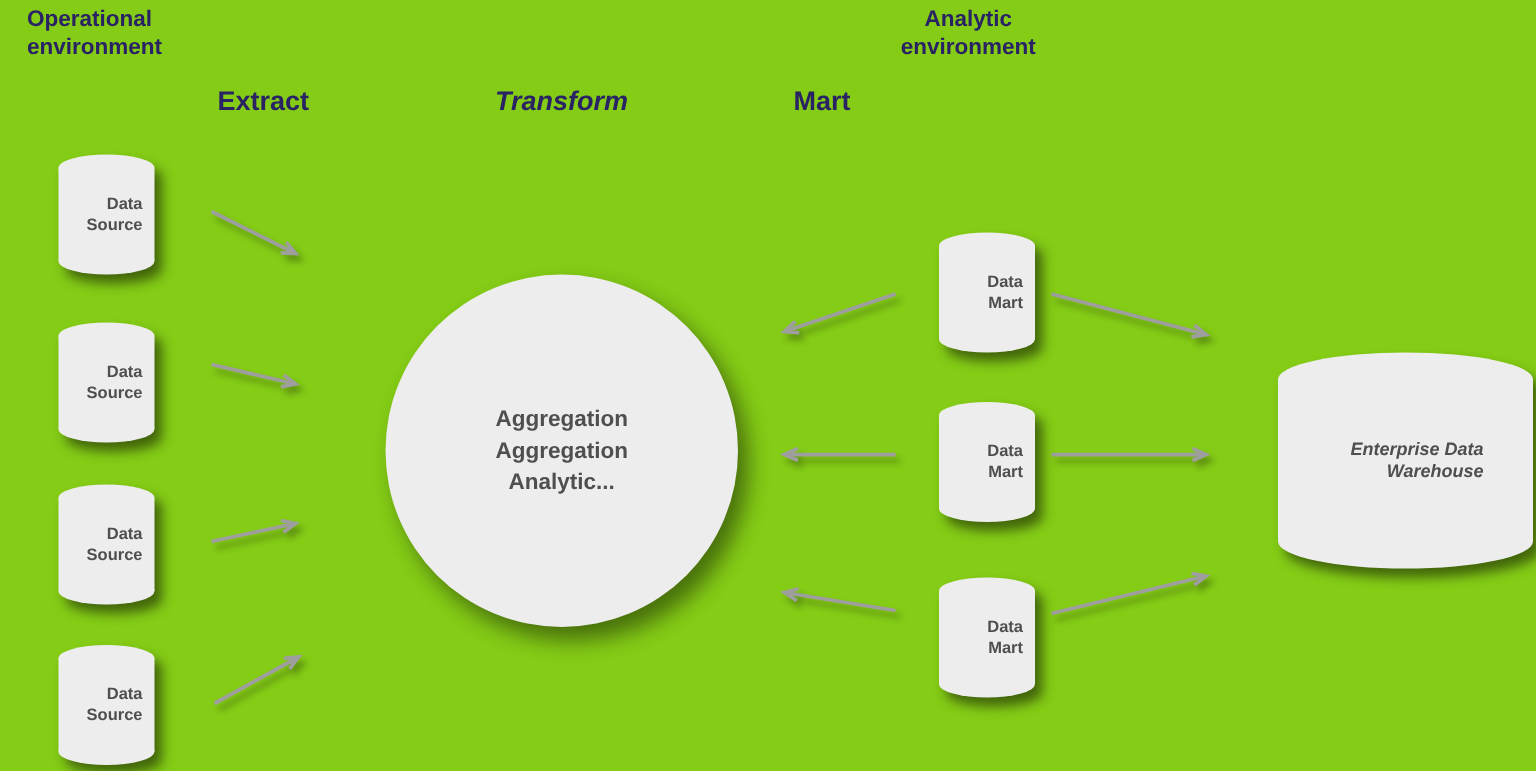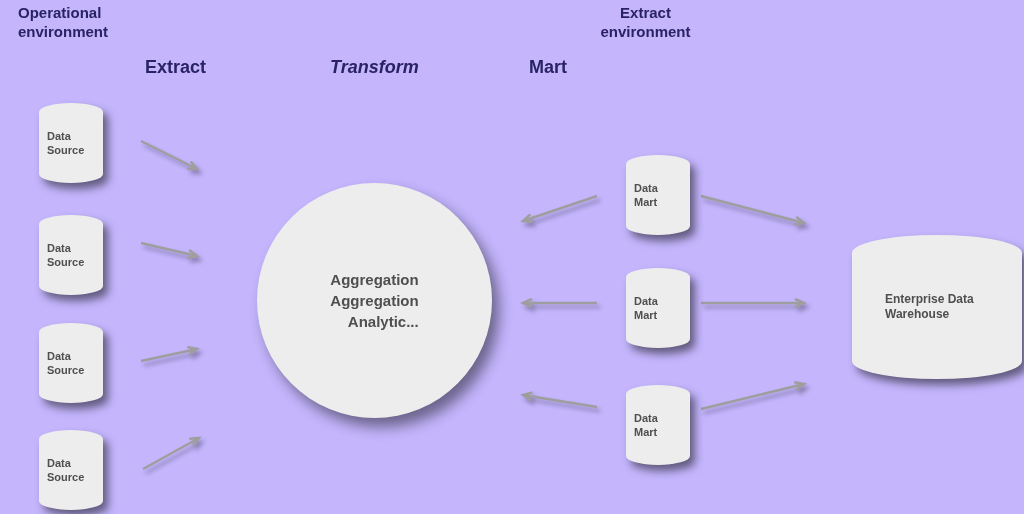--- a/index.html
+++ b/index.html
@@ -5,21 +5,21 @@
   html, body {
     margin: 0;
     padding: 0;
     background: #ffffff;
     font-family: "Liberation Sans", "DejaVu Sans", sans-serif;
   }
   .canvas {
     position: relative;
     width: 1024px;
     height: 514px;
-    background: #c4b5fd;
+    background: #84cc16;
     overflow: hidden;
   }
 
   
   .env-heading {
     position: absolute;
     font-size: 15px;
     font-weight: bold;
     color: #292363;
     line-height: 19px;
@@ -61,30 +61,31 @@
   .cyl-sm::after  { bottom: -9px; height: 18px; }
 
   .cyl-lg { width: 170px; height: 108px; }
   .cyl-lg::before { top: -18px;    height: 36px; }
   .cyl-lg::after  { bottom: -18px; height: 36px; }
 
   .cyl-label {
     position: relative;
     z-index: 1;
     width: 48px;
-    text-align: left;
+    text-align: right;
     font-size: 11px;
     font-weight: bold;
     color: #4f4f4f;
     line-height: 14px;
   }
   .cyl-label-lg {
     width: 104px;
     font-size: 12px;
     line-height: 15px;
+    font-style: italic;
   }
 
   .ds1 { left: 39px; top: 112px; }
   .ds2 { left: 39px; top: 224px; }
   .ds3 { left: 39px; top: 332px; }
   .ds4 { left: 39px; top: 439px; }
 
   .dm1 { left: 626px; top: 164px; }
   .dm2 { left: 626px; top: 277px; }
   .dm3 { left: 626px; top: 394px; }
@@ -99,21 +100,21 @@
     width: 235px;
     height: 235px;
     border-radius: 50%;
     background: #ededed;
     display: flex;
     align-items: center;
     justify-content: center;
     filter: drop-shadow(7px 9px 7px rgba(0,0,0,0.45));
   }
   .circle-text {
-    text-align: right;
+    text-align: center;
     font-size: 15px;
     font-weight: bold;
     color: #4f4f4f;
     line-height: 21px;
   }
 
   
   .arrows {
     position: absolute;
     left: 0;
@@ -147,21 +148,21 @@
     <line class="arrow-line" x1="597" y1="196" x2="523" y2="221" marker-end="url(#arrowhead)"></line>
     <line class="arrow-line" x1="597" y1="303" x2="523" y2="303" marker-end="url(#arrowhead)"></line>
     <line class="arrow-line" x1="597" y1="407" x2="523" y2="395" marker-end="url(#arrowhead)"></line>
 
     <line class="arrow-line" x1="701" y1="196" x2="804" y2="223" marker-end="url(#arrowhead)"></line>
     <line class="arrow-line" x1="701" y1="303" x2="804" y2="303" marker-end="url(#arrowhead)"></line>
     <line class="arrow-line" x1="701" y1="409" x2="804" y2="384" marker-end="url(#arrowhead)"></line>
   </svg>
 
   <div class="env-heading op-env">Operational environment</div>
-  <div class="env-heading an-env">Extract environment</div>
+  <div class="env-heading an-env">Analytic environment</div>
 
   <div class="step-label step-extract">Extract</div>
   <div class="step-label step-transform">Transform</div>
   <div class="step-label step-load">Mart</div>
 
   <div class="cylinder cyl-sm ds1">
     <span class="cyl-label">Data Source</span>
   </div>
   <div class="cylinder cyl-sm ds2">
     <span class="cyl-label">Data Source</span>

